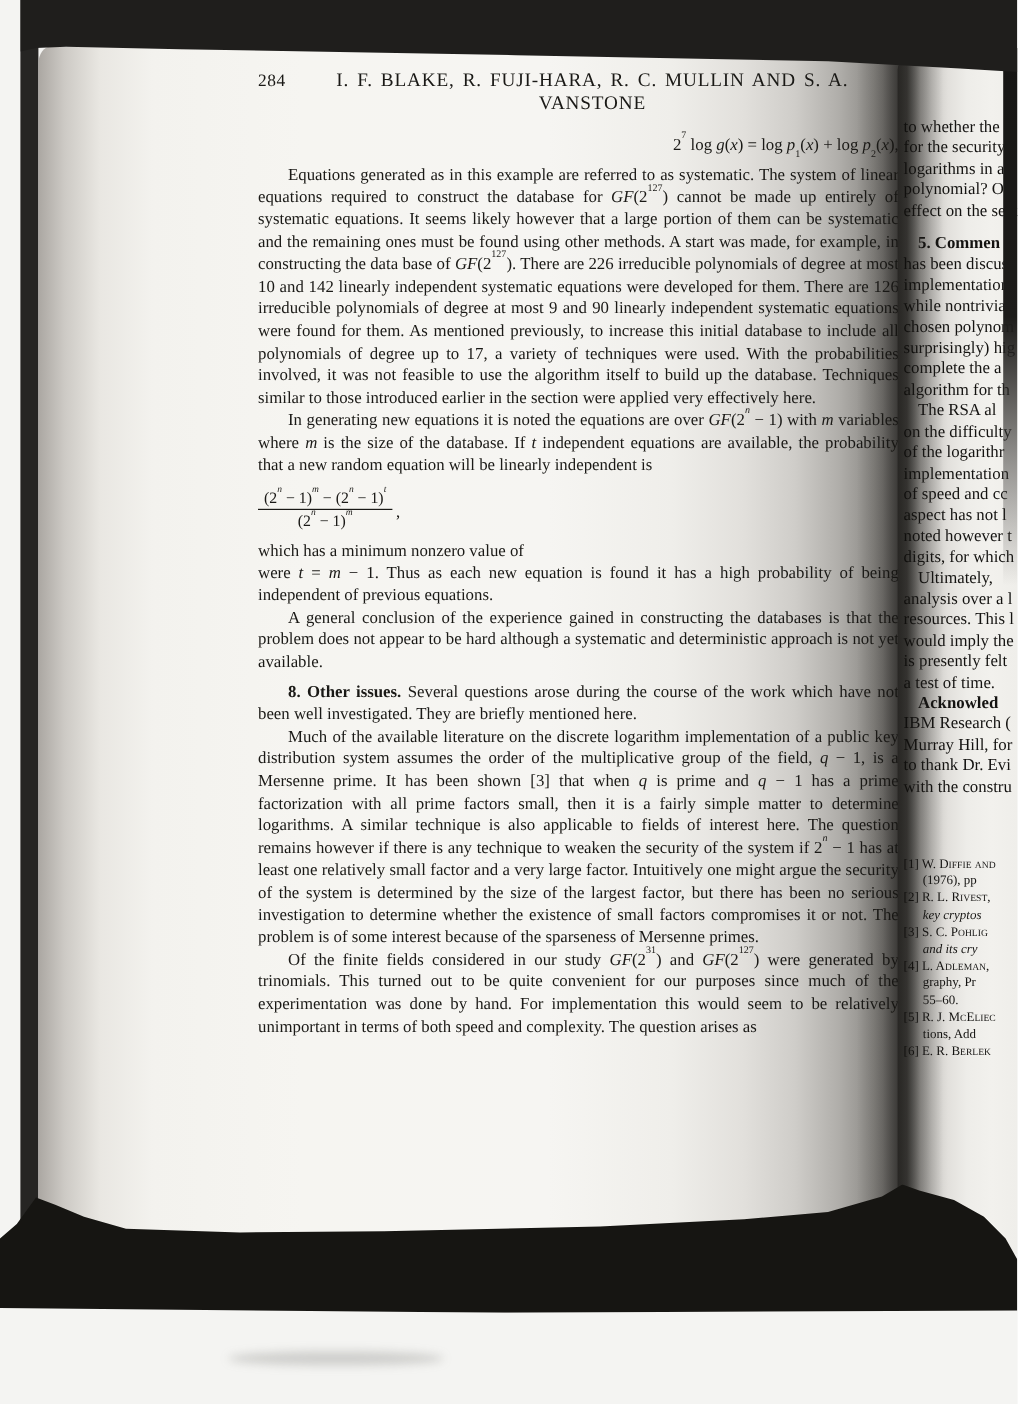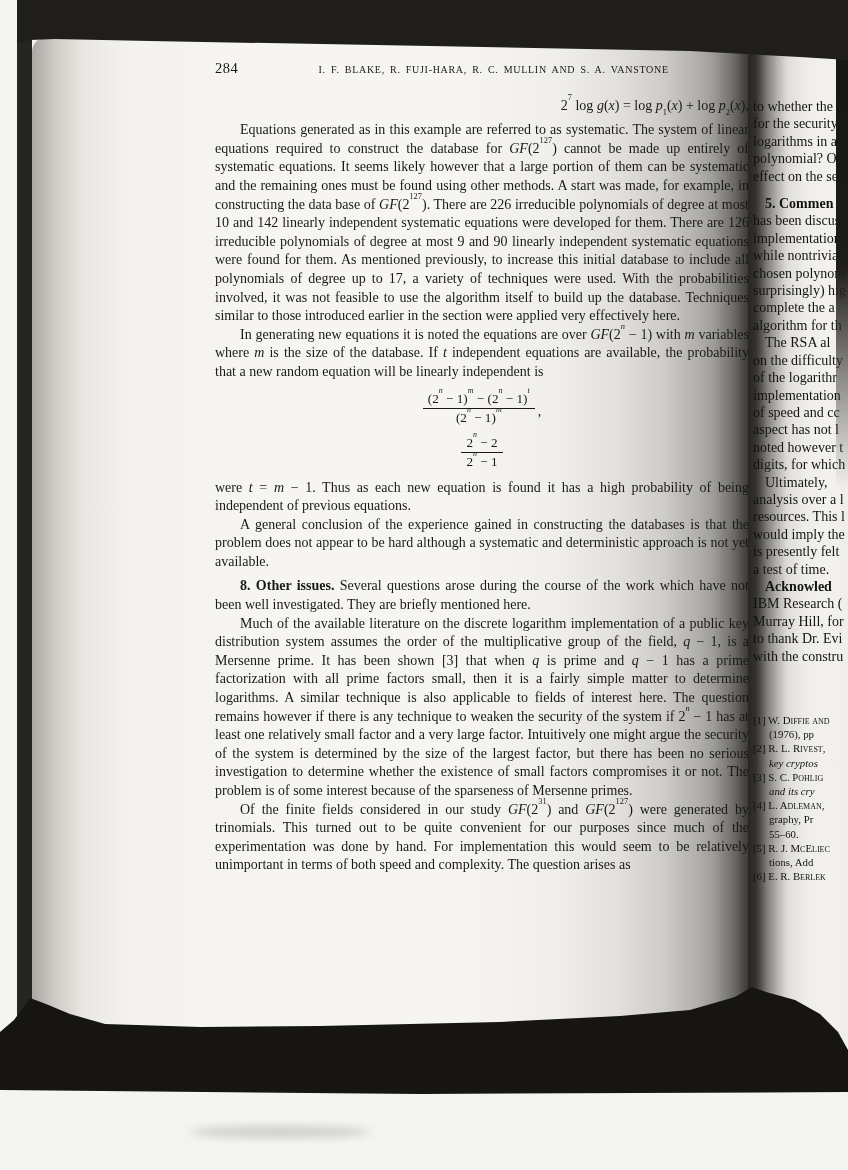--- a/index.html
+++ b/index.html
@@ -21,30 +21,30 @@
     border-radius:10px 0 0 26px / 14px 0 0 30px;
     background:linear-gradient(90deg,#aba7a2 0%,#cdcac5 3%,#e9e7e2 7%,#f3f2ee 13%,#f6f5f1 30%,#f6f5f2 58%,#efeeea 72%,#e2e0dc 80%,#cfcdc9 86%,#b0aeaa 91%,#8b8985 95%,#615f5c 98%,#464441 100%);text-decoration:underline;}
   .page-right{left:748px;top:50px;width:100px;height:995px;z-index:2;border-radius:8px 0 0 0;
     background:linear-gradient(90deg,#3e3c39 0%,#55534f 4%,#7b7975 10%,#a5a39f 18%,#c8c6c2 28%,#e2e0dc 42%,#eeede9 58%,#f2f1ed 78%,#efeeea 100%);}
   .gutter{left:714px;top:42px;width:72px;height:1000px;z-index:3;pointer-events:none;
     background:linear-gradient(90deg,rgba(28,26,24,0) 0%,rgba(28,26,24,.22) 30%,rgba(14,13,11,.55) 52%,rgba(14,13,11,.6) 58%,rgba(28,26,24,.28) 74%,rgba(28,26,24,0) 100%);}
   
   .lp-text{position:absolute;left:183px;top:20px;width:534px;font-size:14px;line-height:18.6px;}
   .lp-header{display:flex;align-items:baseline;margin-bottom:17px;}
   .page-num{font-size:14.5px;letter-spacing:.5px;}
-  .run-title{flex:1;text-align:center;font-size:10px;letter-spacing:.7px;word-spacing:2px;}
+  .run-title{flex:1;text-align:center;font-size:16px;letter-spacing:.7px;word-spacing:2px;}
   .para{text-align:justify;margin:0;}
   .para.ind{text-indent:25px;}
   .sect{margin-top:6px;}
   .eq-center{text-align:right;margin:5px 0 6px;}
   .it{font-style:italic;}
   .b{font-weight:bold;}
   sup{font-size:.6em;line-height:0;position:relative;top:-.5em;}
   sub{font-size:.6em;line-height:0;position:relative;top:.25em;}
-  .frac-row{display:flex;justify-content:center;align-items:center;margin:9px 0;}
+  .frac-row{display:flex;align-items:center;margin:9px 0;}
   .frac{display:inline-block;text-align:center;font-size:13.2px;line-height:16px;}
   .frac .num{display:block;padding:0 5px 1px;border-bottom:1.2px solid #1a1916;}
   .frac .den{display:block;padding-top:1px;}
   .frac-tail{margin-left:3px;position:relative;top:4px;}
   
   .rp-text{position:absolute;left:5px;top:48px;width:120px;font-size:14px;line-height:17.4px;color:#141311;}
   .rp-line{white-space:nowrap;}
   .rp-line.ind{padding-left:12px;}
   .rp-line.ind2{padding-left:16px;}
   .rp-line.sc{font-variant:small-caps;}
@@ -75,27 +75,22 @@
       <p class="para ind"><span>In generating new equations it is noted the equations are over </span><span class="it">GF</span><span>(2</span><sup class="it">n</sup><span> − 1) with </span><span class="it">m</span><span> variables where </span><span class="it">m</span><span> is the size of the database. If </span><span class="it">t</span><span> independent equations are available, the probability that a new random equation will be linearly independent is</span></p>
 
       <div class="frac-row">
         <span class="frac">
           <span class="num"><span>(2</span><sup class="it">n</sup><span> − 1)</span><sup class="it">m</sup><span> − (2</span><sup class="it">n</sup><span> − 1)</span><sup class="it">t</sup></span>
           <span class="den"><span>(2</span><sup class="it">n</sup><span> − 1)</span><sup class="it">m</sup></span>
         </span>
         <span class="frac-tail">,</span>
       </div>
 
+      <p class="para"><span>which has a minimum nonzero value of</span></p>
 
-      <div class="frac-row">
-        <span class="frac">
-          <span class="num"><span>2</span><sup class="it">n</sup><span> − 2</span></span>
-          <span class="den"><span>2</span><sup class="it">n</sup><span> − 1</span></span>
-        </span>
-      </div>
 
       <p class="para"><span>were </span><span class="it">t</span><span> = </span><span class="it">m</span><span> − 1. Thus as each new equation is found it has a high probability of being independent of previous equations.</span></p>
 
       <p class="para ind"><span>A general conclusion of the experience gained in constructing the databases is that the problem does not appear to be hard although a systematic and deterministic approach is not yet available.</span></p>
 
       <p class="para ind sect"><span class="b">8. Other issues.</span><span> Several questions arose during the course of the work which have not been well investigated. They are briefly mentioned here.</span></p>
 
       <p class="para ind"><span>Much of the available literature on the discrete logarithm implementation of a public key distribution system assumes the order of the multiplicative group of the field, </span><span class="it">q</span><span> − 1, is a Mersenne prime. It has been shown [3] that when </span><span class="it">q</span><span> is prime and </span><span class="it">q</span><span> − 1 has a prime factorization with all prime factors small, then it is a fairly simple matter to determine logarithms. A similar technique is also applicable to fields of interest here. The question remains however if there is any technique to weaken the security of the system if 2</span><sup class="it">n</sup><span> − 1 has at least one relatively small factor and a very large factor. Intuitively one might argue the security of the system is determined by the size of the largest factor, but there has been no serious investigation to determine whether the existence of small factors compromises it or not. The problem is of some interest because of the sparseness of Mersenne primes.</span></p>
 
       <p class="para ind"><span>Of the finite fields considered in our study </span><span class="it">GF</span><span>(2</span><sup>31</sup><span>) and </span><span class="it">GF</span><span>(2</span><sup>127</sup><span>) were generated by trinomials. This turned out to be quite convenient for our purposes since much of the experimentation was done by hand. For implementation this would seem to be relatively unimportant in terms of both speed and complexity. The question arises as</span></p>

